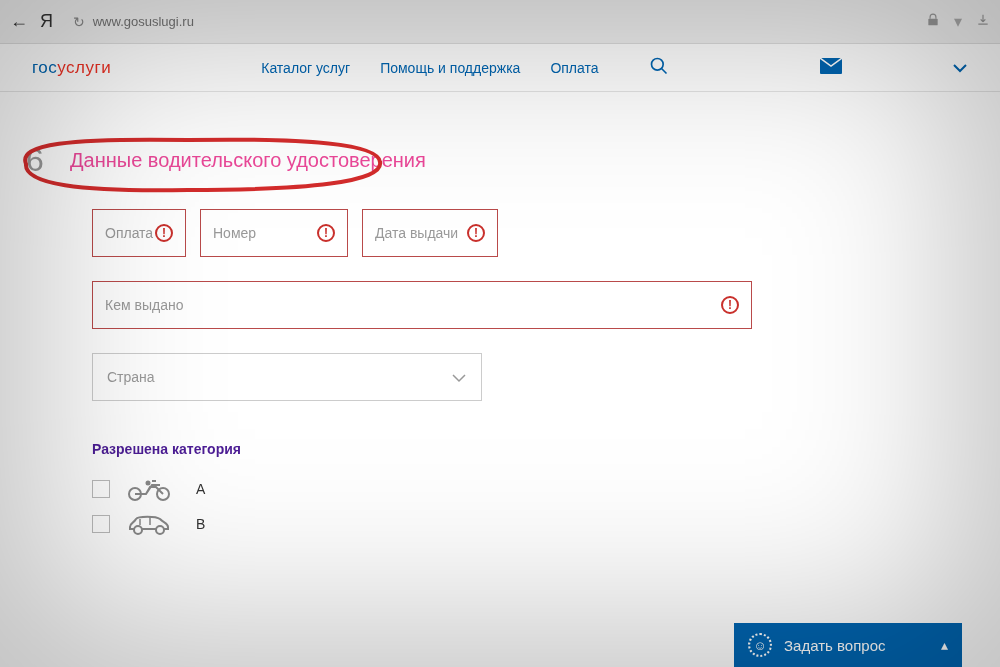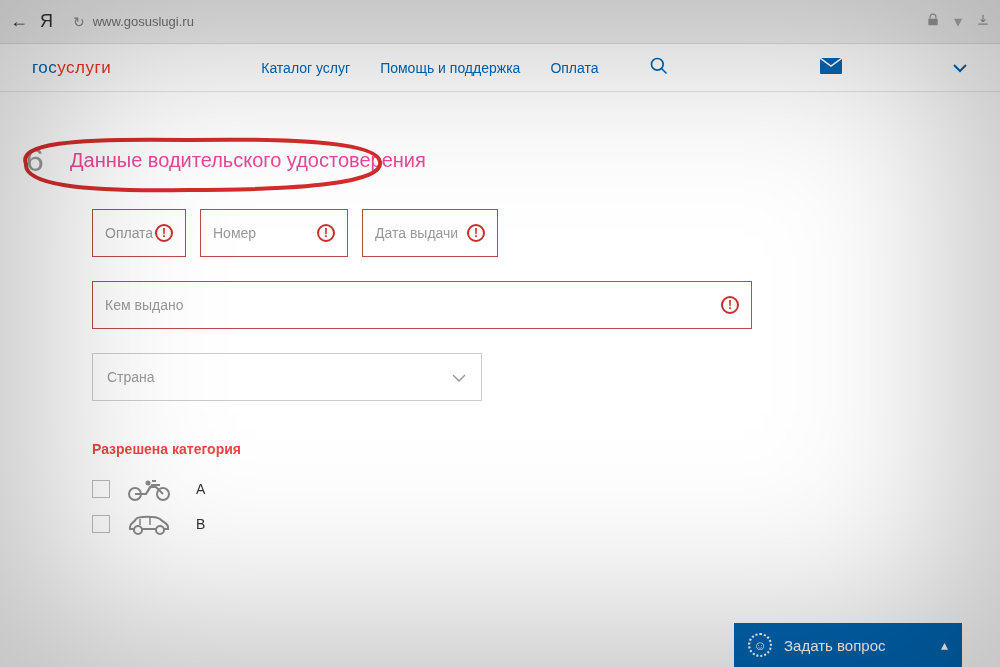--- a/index.html
+++ b/index.html
@@ -154,21 +154,21 @@
     }
     .chev-down { color: #999; font-size: 18px; }
 
     
     .cat-section {
       padding: 40px 0 0 72px;
     }
     .cat-title {
       font-size: 14px;
       font-weight: 600;
-      color: #ef4444;
+      color: #4c1d95;
       margin-bottom: 20px;
     }
     .cat-row {
       display: flex;
       align-items: center;
       gap: 16px;
       margin-bottom: 12px;
     }
     .checkbox {
       width: 18px;

